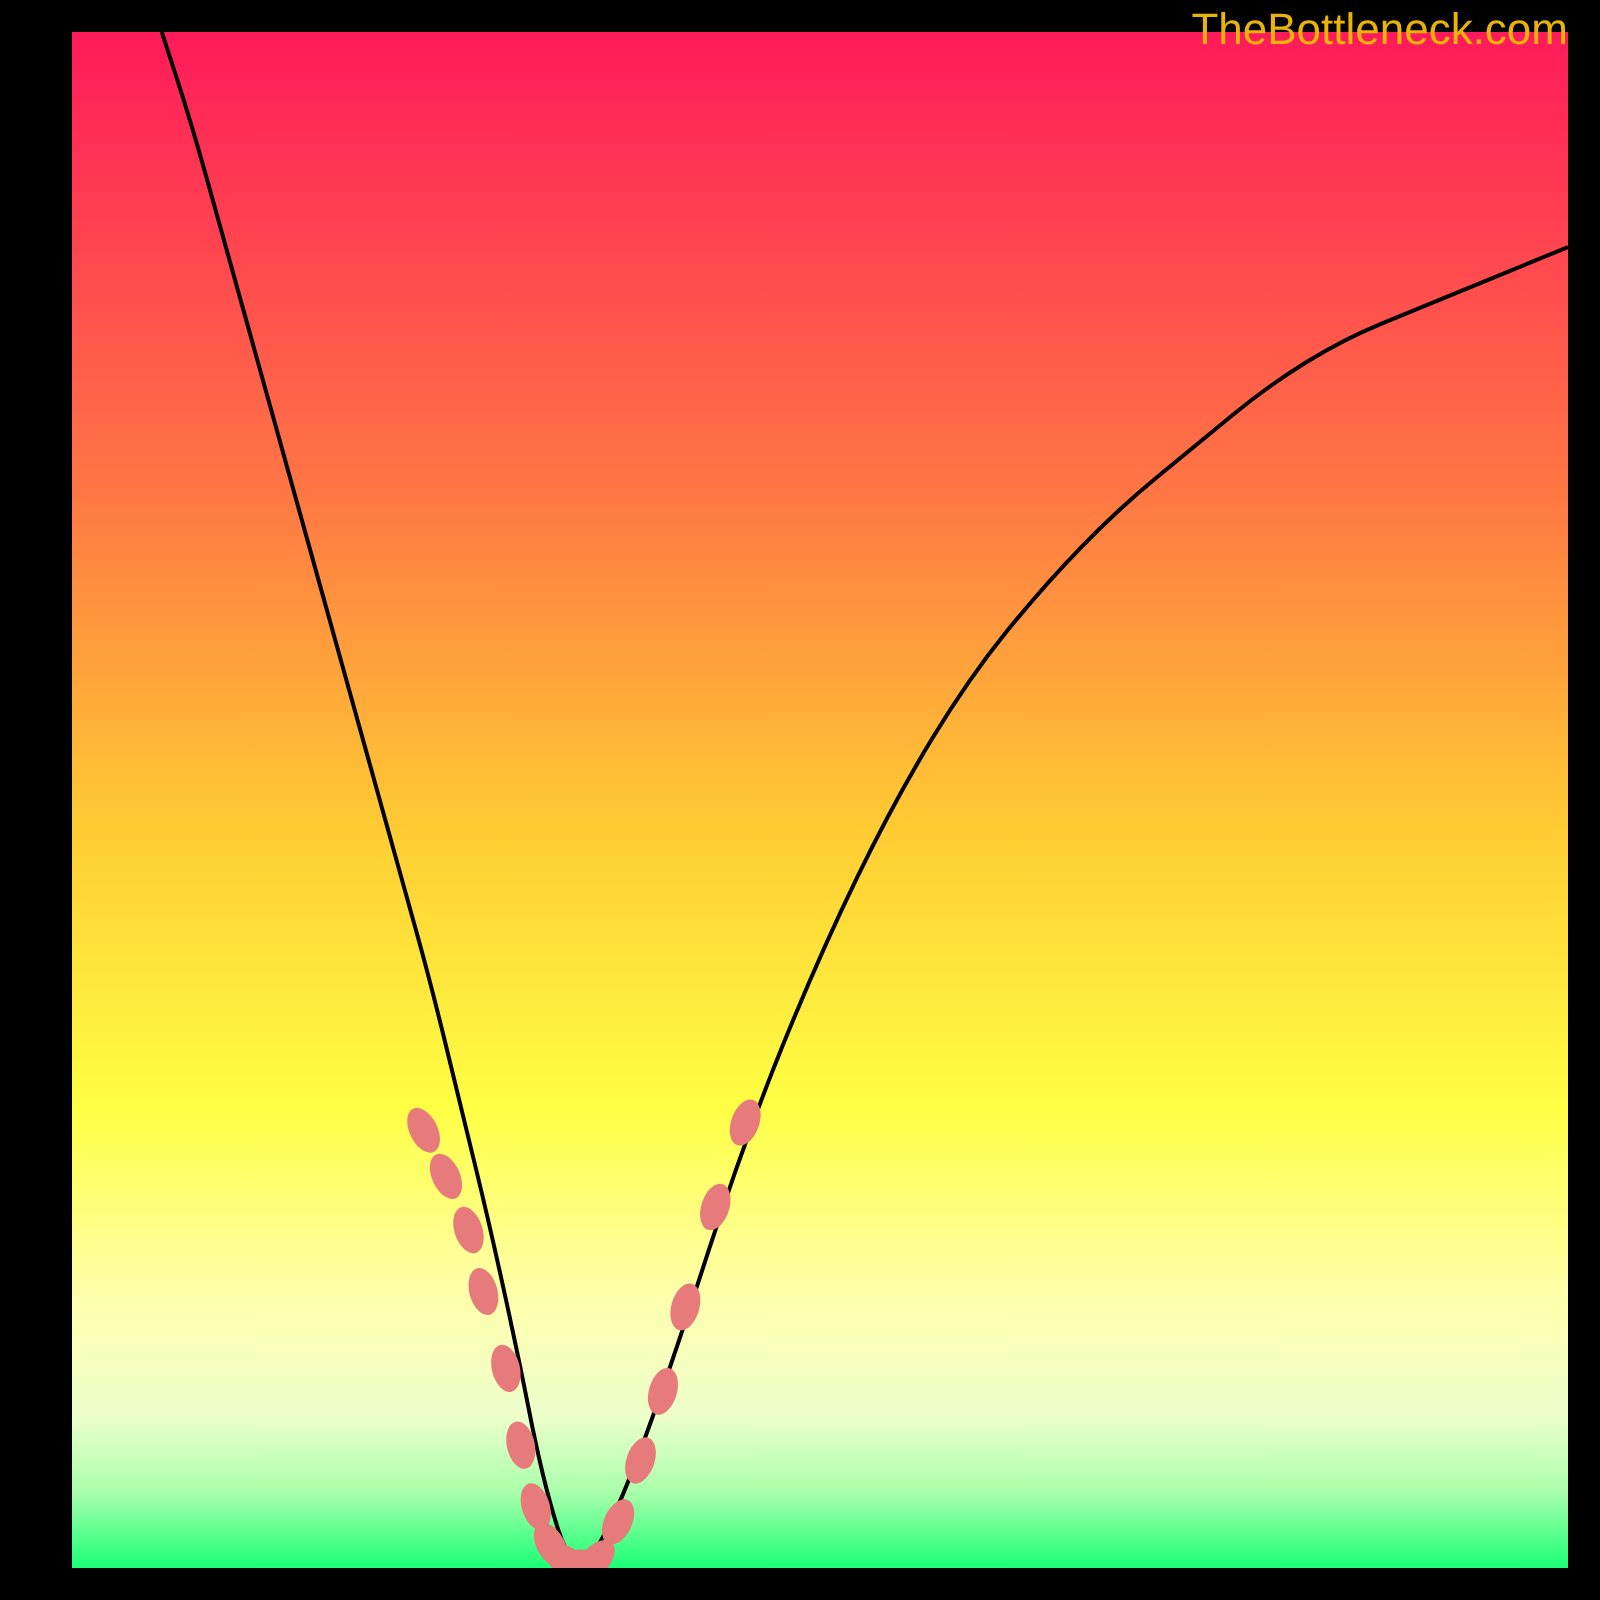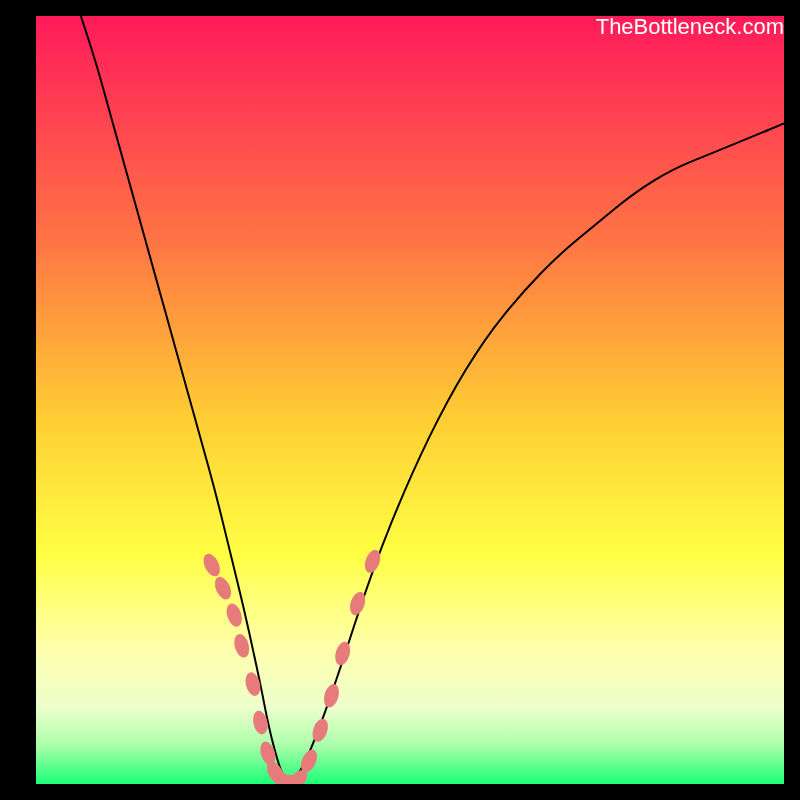--- a/index.html
+++ b/index.html
@@ -15,25 +15,24 @@
     position: absolute;
     left: 36px;
     top: 16px;
     width: 748px;
     height: 768px;
   }
   .watermark {
     position: absolute;
     top: 2px;
     right: 16px;
-    color: #ffffff;
+    color: #eab308;
     font-family: Arial, sans-serif;
     font-size: 22px;
     z-index: 10;
-    margin-top: 12px;
   }
   svg {
     display: block;
   }
 </style>
 </head>
 <body>
 
 <div class="watermark">TheBottleneck.com</div>
 

